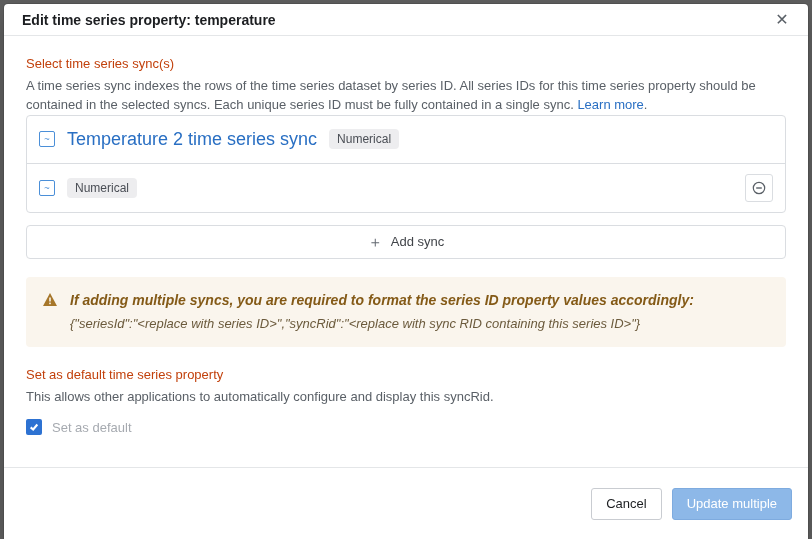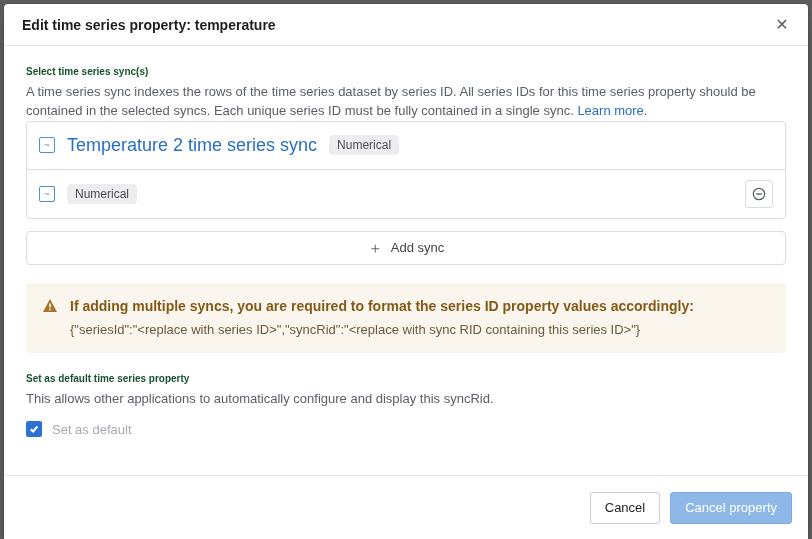--- a/index.html
+++ b/index.html
@@ -9,34 +9,34 @@
     background: #5f5f5f;
   }
   .modal {
     position: absolute; top: 4px; left: 4px; right: 4px; bottom: 0;
     background: #fff;
     border-radius: 4px 4px 0 0;
     box-shadow: 0 0 0 1px rgba(0,0,0,.1), 0 8px 24px rgba(0,0,0,.2);
     display: flex; flex-direction: column;
   }
   .modal-header {
-    height: 42px; padding: 0 14px 0 18px;
+    height: 32px; padding: 0 14px 0 18px;
     display: flex; align-items: center; justify-content: space-between;
     border-bottom: 1px solid #e4e6e8;
   }
   .modal-title { font-size: 14px; font-weight: 700; color: #1c1e21; }
   .close-btn {
     width: 24px; height: 24px; display:flex;align-items:center;justify-content:center;
     color:#5a6067; font-size:16px; cursor:pointer; border:none; background:none;
   }
   .modal-body {
     flex: 1; padding: 20px 22px 0 22px;
     overflow: auto;
   }
-  .section-title { font-size: 10px; font-weight: 700; color: #14532d; margin-bottom: 6px; }
+  .section-title { font-size: 13px; font-weight: 400; color: #c2410c; margin-bottom: 6px; }
   .section-desc { font-size: 13px; line-height: 1.45; color: #5a6067; margin-bottom: 0; }
   .section-desc a { color: #296fc3; text-decoration: none; }
   .sync-list { border: 1px solid #dadde1; border-radius: 4px; }
   .sync-row {
     height: 48px; display:flex; align-items:center; gap:12px;
     padding: 0 12px; border-bottom: 1px solid #dadde1;
   }
   .sync-row:last-child { border-bottom: none; }
   .sync-icon {
     width: 16px; height: 16px; border: 1px solid #4b8fd8; border-radius: 2px;
@@ -57,36 +57,36 @@
   .remove-btn svg { width:14px; height:14px; }
   .add-sync-btn {
     margin-top: 12px; width:100%; height:34px;
     border:1px solid #dadde1; background:#fff; border-radius:4px;
     display:flex; align-items:center; justify-content:center; gap:8px;
     font-size:13px; color:#414449; cursor:pointer;
   }
   .add-sync-btn span.plus { font-size:15px; line-height:1; color:#646a72; }
   .warning-box {
     margin-top: 18px; background:#faf5ed; border-radius:4px;
-    padding: 14px 24px 16px 16px; display:flex; gap:12px;
+    padding: 14px 24px 16px 16px; display:flex; gap:12px;font-style:italic;
   }
   .warning-icon { color:#a6762a; flex-shrink:0; padding-top:1px; }
   .warning-icon svg { width:16px; height:16px; }
   .warning-title { font-size:14px; font-weight:700; color:#845a17; margin-bottom:6px; line-height:1.4; }
   .warning-code { font-size:13px; color:#6b5a3c; }
   .default-section { margin-top: 20px; }
   .checkbox-row { display:flex; align-items:center; gap:10px; margin-top:12px; }
   .checkbox {
     width:16px; height:16px; background:#2d72d2; border-radius:2px;
     display:flex; align-items:center; justify-content:center; cursor:pointer;
   }
   .checkbox svg { width:10px; height:10px; stroke:#fff; stroke-width:2.5; fill:none; }
   .checkbox-label { font-size:13px; color:#a6aab0;text-align:right; }
   .modal-footer {
-    height:64px; border-top:1px solid #e4e6e8;
+    height:72px; border-top:1px solid #e4e6e8;
     display:flex; align-items:center; justify-content:flex-end; gap:10px;
     padding: 12px 16px;
   }
   .btn {
     height:32px; padding:0 14px; border-radius:3px; font-size:13px; cursor:pointer;
     display:flex; align-items:center;
   }
   .btn-secondary { background:#fff; border:1px solid #c9ccd1; color:#1c1e21; }
   .btn-primary { background:#8db8e8; border:1px solid #7eabdf; color:#fff; font-weight:400; }
 </style>
@@ -158,16 +158,16 @@
             </svg>
         </span>
         <span class="checkbox-label">Set as default</span>
       </div>
     </div>
 
   </div>
 
   <div class="modal-footer">
     <button class="btn btn-secondary">Cancel</button>
-    <button class="btn btn-primary">Cancel property</button>
+    <button class="btn btn-primary">Update multiple</button>
   </div>
 
 </div>
 
 </body></html>

